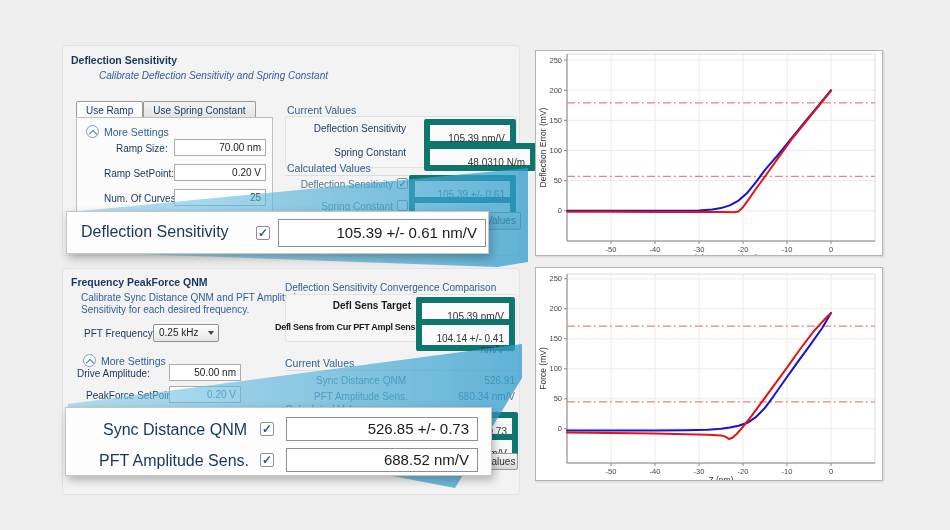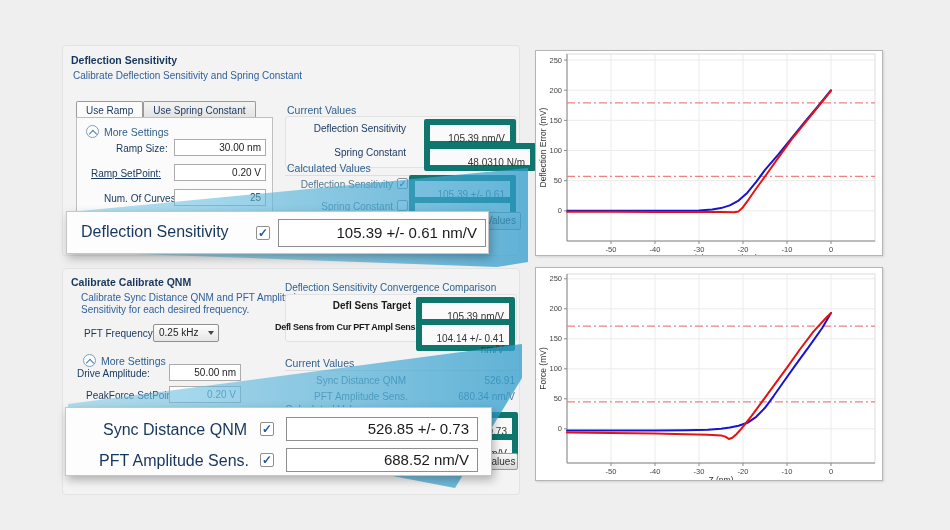--- a/index.html
+++ b/index.html
@@ -35,33 +35,33 @@
   #beams{position:absolute;left:0;top:0;z-index:5;pointer-events:none;}
   svg text{font-family:"Liberation Sans",sans-serif;}
 </style>
 </head>
 <body>
 
 <div id="app">
 
   <div class="panel" style="left:62px;top:45px;width:458px;height:211px;">
     <div class="abs title" style="left:8px;top:8px;">Deflection Sensitivity</div>
-    <div class="abs sub" style="left:10px;top:24px;width:320px;">Calibrate Deflection Sensitivity and Spring Constant</div>
+    <div class="abs sub" style="left:36px;top:24px;width:320px;font-style:italic;">Calibrate Deflection Sensitivity and Spring Constant</div>
 
     <div class="abs" style="left:13px;top:54px;white-space:nowrap;">
       <span class="tab active">Use Ramp</span><span class="tab">Use Spring Constant</span>
     </div>
     <div class="tabbox" style="left:13px;top:71px;width:197px;height:134px;">
       <span class="ms-icon" style="left:9px;top:7px;">
           <i></i>
         </span>
       <div class="abs sec" style="left:27px;top:8px;">More Settings</div>
       <div class="abs lbl" style="left:27px;top:25px;padding-left:12px;">Ramp Size:</div>
-      <div class="inp" style="left:97px;top:21px;width:92px;height:17px;">30.00 nm</div>
-      <div class="abs lbl" style="left:14px;top:50px;text-decoration:underline;">Ramp SetPoint:</div>
+      <div class="inp" style="left:97px;top:21px;width:92px;height:17px;">70.00 nm</div>
+      <div class="abs lbl" style="left:27px;top:50px;">Ramp SetPoint:</div>
       <div class="inp" style="left:97px;top:46px;width:92px;height:17px;">0.20 V</div>
       <div class="abs lbl" style="left:27px;top:75px;">Num. Of Curves:</div>
       <div class="inp" style="left:97px;top:71px;width:92px;height:17px;">25</div>
     </div>
 
     <div class="abs sec" style="left:224px;top:58px;">Current Values</div>
     <div class="grp" style="left:222px;top:70px;width:232px;height:52px;"></div>
     <div class="abs lbl" style="left:222px;top:77px;width:121px;text-align:right;">Deflection Sensitivity</div>
     <div class="val" style="left:361px;top:73px;width:92px;height:17px;">105.39 nm/V</div>
     <div class="abs lbl" style="left:222px;top:101px;width:121px;text-align:right;">Spring Constant</div>
@@ -72,21 +72,21 @@
     <div class="abs tlbl" style="left:222px;top:133px;width:108px;text-align:right;">Deflection Sensitivity</div>
     <span class="cb sm" style="left:334px;top:132px;">✓</span>
     <div class="val" style="left:346px;top:129px;width:107px;height:16px;color:#51788f;">105.39 +/- 0.61 nm/V</div>
     <div class="abs tlbl" style="left:222px;top:155px;width:108px;text-align:right;">Spring Constant</div>
     <span class="cb sm" style="left:334px;top:154px;"></span>
     <div class="val" style="left:346px;top:151px;width:107px;height:16px;color:#51788f;">48.2668 N/m</div>
     <div class="btn" style="left:383px;top:166px;width:75px;height:18px;">Update Values</div>
   </div>
 
   <div class="panel" style="left:62px;top:268px;width:458px;height:227px;">
-    <div class="abs title" style="left:8px;top:7px;">Calibrate Calibrate QNM</div>
+    <div class="abs title" style="left:8px;top:7px;">Frequency PeakForce QNM</div>
     <div class="abs sub" style="left:18px;top:23px;width:230px;">Calibrate Sync Distance QNM and PFT Amplitude Sensitivity for each desired frequency.</div>
 
     <div class="abs lbl" style="left:21px;top:59px;">PFT Frequency:</div>
     <div class="dd" style="left:90px;top:55px;width:66px;height:18px;">
       <span>0.25 kHz</span>
       <span class="arr"></span>
     </div>
 
     <span class="ms-icon" style="left:20px;top:85px;">
         <i></i>

